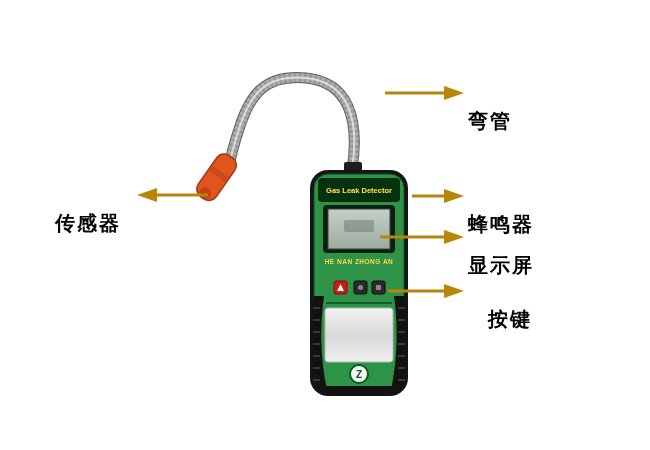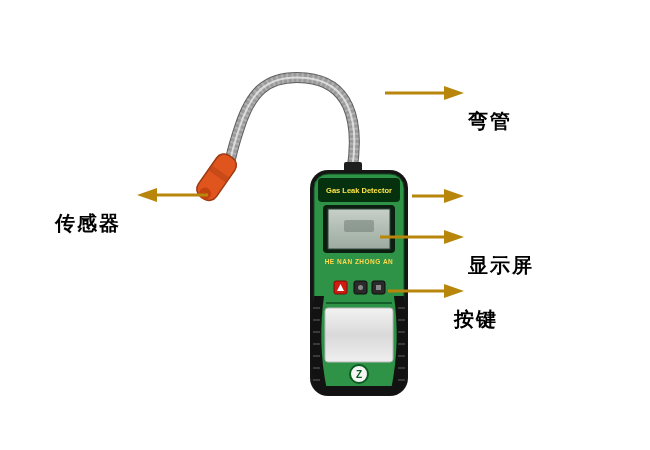--- a/index.html
+++ b/index.html
@@ -103,18 +103,19 @@
 
       <polygon points="157,188 157,202 137,195" fill="#B8860B"></polygon>
       <line x1="155" y1="195" x2="208" y2="195" stroke-width="3" stroke="#B8860B"></line>
     </g>
   </svg>
 
   <div class="callout" style="left:468px;top:81px;">弯管</div>
 
   <div class="callout" style="left:55px;top:183px;text-align:center;">传感器</div>
 
+  <div class="callout" style="left:468px;top:184px;">蜂鸣器</div>
 
   <div class="callout" style="left:468px;top:225px;">显示屏</div>
 
-  <div class="callout" style="left:454px;top:279px;">按键</div>
+  <div class="callout" style="left:488px;top:279px;">按键</div>
 
 </div>
 
 </body></html>

